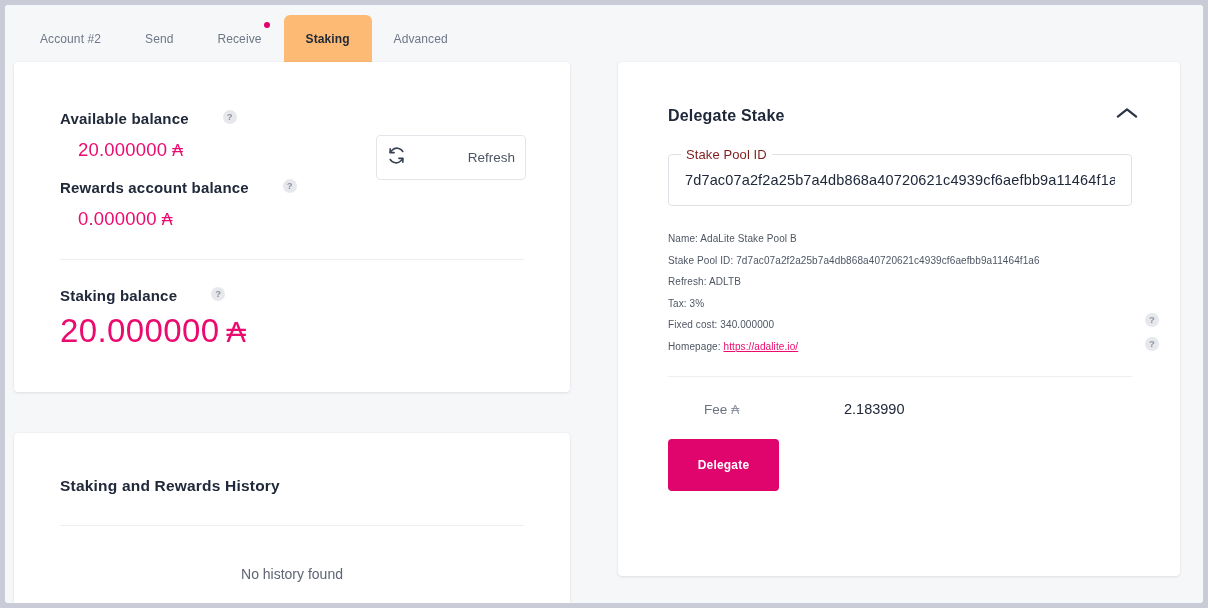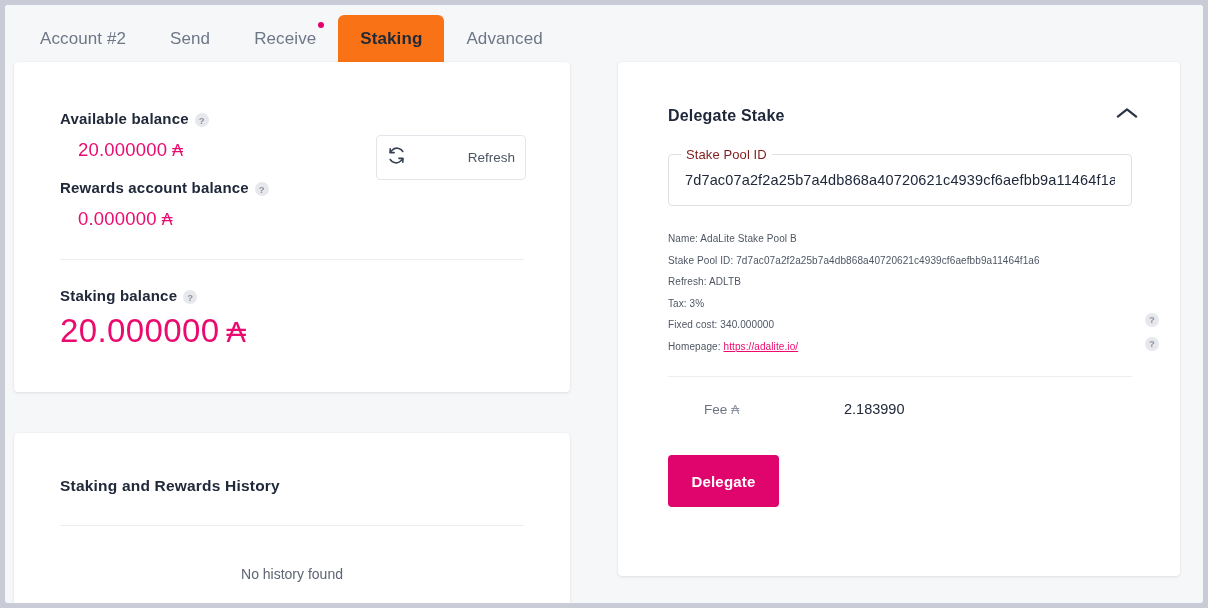--- a/index.html
+++ b/index.html
@@ -28,29 +28,29 @@
     align-items: flex-end;
     padding-left: 13px;
   }
   .tab {
     position: relative;
     height: 47px;
     padding: 0 22px;
     display: flex;
     align-items: center;
     justify-content: center;
-    font-size: 17px;
+    font-size: 12px;
     color: #6e7787;
     letter-spacing: .1px;
     white-space: nowrap;
     cursor: pointer;
     border-radius: 6px 6px 0 0;
   }
   .tab.active {
-    background: #f97316;
+    background: #fdba74;
     color: #1f2937;
     font-weight: bold;
   }
   .tab .dot {
     position: absolute;
     top: 7px; right: 14px;
     width: 6px; height: 6px;
     border-radius: 50%;
     background: #e3006b;
   }
@@ -64,21 +64,21 @@
   }
   #balance-card { left: 9px;  top: 57px;  width: 556px; height: 330px; }
   #history-card { left: 9px;  top: 428px; width: 556px; height: 178px; }
   #delegate-card{ left: 613px;top: 57px;  width: 562px; height: 514px; }
 
   
   .bal-inner { padding: 48px 46px 0 46px; position: relative; }
   .bal-label {
     font-size: 15px; font-weight: bold; color: #20293a;
     letter-spacing: .2px;
-    display: inline-flex; align-items: flex-end;
+    display: inline-flex; align-items: center; gap: 28px;
   }
   .qmark {
     display: inline-flex; align-items: center; justify-content: center;
     width: 14px; height: 14px; border-radius: 50%;
     background: #e7e8ec; color: #8b93a3;
     font-size: 9.5px; font-weight: bold;
     margin-left: 6px; margin-top: -4px;
     cursor: pointer; font-family: "Liberation Sans", sans-serif;
   }
   .bal-value {
@@ -170,27 +170,27 @@
   .fee-row {
     display: flex; align-items: center;
     margin-top: 24px;
     padding-left: 36px;
   }
   .fee-label { font-size: 13.5px; color: #6b7280; width: 140px; }
   .fee-label .ada { font-size: 12px; margin-left: 4px; color: #8b93a3; }
   .fee-value { font-size: 14.5px; color: #20293a; font-weight: normal; }
 
   .delegate-btn {
-    margin-top: 38px;
+    margin-top: 22px;
     width: 111px; height: 52px;
     background: #e0046d;
     color: #fff;
     border: none;
     border-radius: 4px;
-    font-size: 15px;
+    font-size: 12px;
     font-weight: bold;
     letter-spacing: .2px;
     cursor: pointer;
     font-family: "Liberation Sans", sans-serif;
   }
 </style>
 </head>
 <body>
 
 <div class="app">

